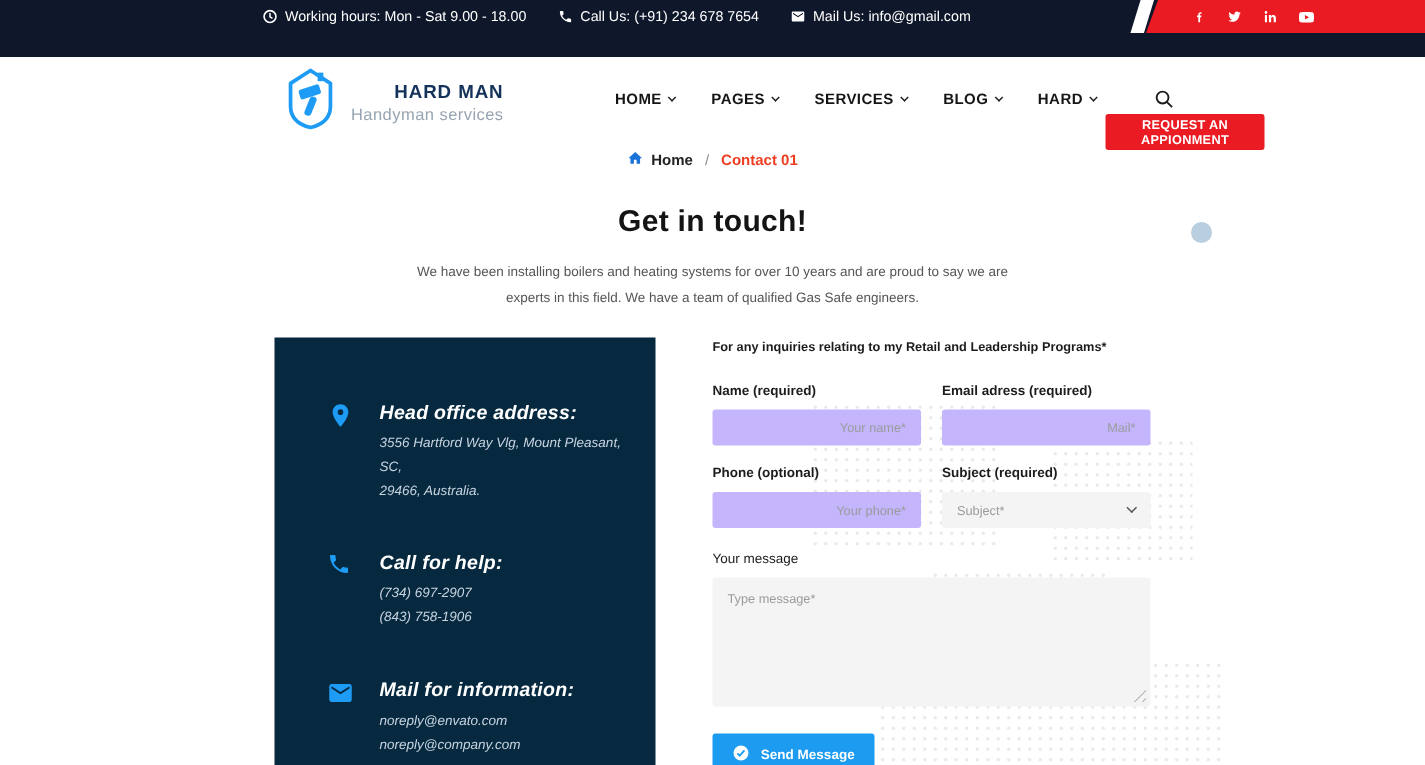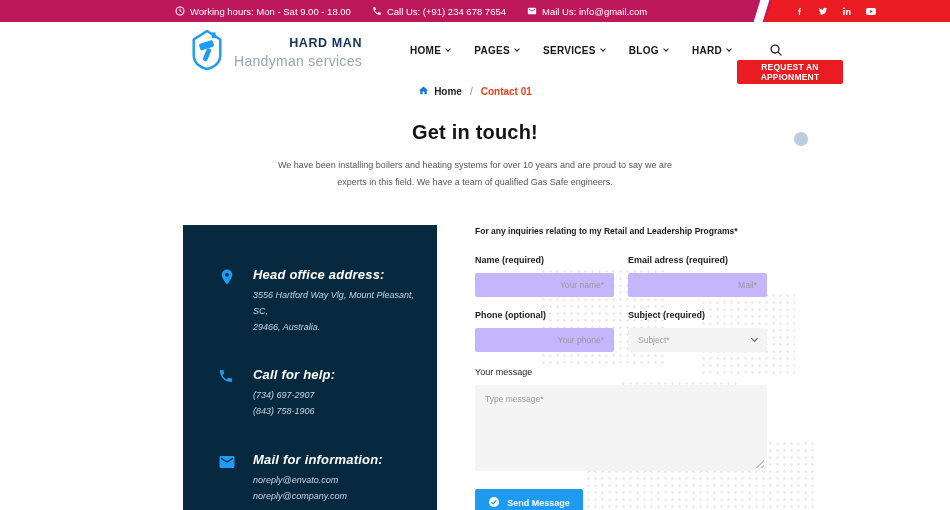--- a/index.html
+++ b/index.html
@@ -6,36 +6,36 @@
   html,body { width:950px; height:510px; }
   body {
     font-family:"Liberation Sans", sans-serif;
     background:#ffffff;
     position:relative;
     overflow:hidden;
     color:#1c1c1c;
   }
 
   
-  .topbar { position:relative; height:22px; background:#be185d; width:100%; }
+  .topbar { position:relative; height:38px; background:#0f172a; width:100%; }
   .topbar-left { display:flex; align-items:center; height:22px; padding-left:175px; gap:21px; }
   .tb-item { display:flex; align-items:center; gap:5px; color:#ffffff; font-size:9.5px; white-space:nowrap; }
   .tb-item svg { display:block; }
   .white-stripe { position:absolute; top:0; right:184px; width:9px; height:22px; background:#ffffff; transform:skewX(-17deg); }
   .red-band { position:absolute; top:0; right:0; width:186px; height:22px; background:#ea1b22;
               clip-path:polygon(8px 0, 100% 0, 100% 100%, 0 100%);
               display:flex; align-items:center; padding-left:30px; gap:14px; }
   .social-icon { display:flex; align-items:center; justify-content:center; width:10px; height:10px; cursor:pointer; }
   .social-icon svg { display:block; }
 
   
   .header { position:relative; height:56px; background:#ffffff; }
   .logo { position:absolute; left:188px; top:7px; display:flex; align-items:center; gap:8px; cursor:pointer;text-align:right; }
   .logo-title { font-size:12.5px; font-weight:800; color:#14325a; letter-spacing:.6px; }
-  .logo-sub { font-size:14px; color:#98a4b2; margin-top:3px; letter-spacing:.3px; }
+  .logo-sub { font-size:11px; color:#98a4b2; margin-top:3px; letter-spacing:.3px; }
   .main-nav { position:absolute; left:410px; top:0; height:56px; display:flex; align-items:center; gap:24px; }
   .nav-item { display:flex; align-items:center; font-size:10px; font-weight:700; letter-spacing:.3px; color:#151515; cursor:pointer; }
   .chev { width:4px; height:4px; border-right:1.4px solid #222; border-bottom:1.4px solid #222;
           transform:rotate(45deg); margin-left:5px; margin-top:-2px; }
   .search-btn { margin-left:14px; cursor:pointer; display:flex; align-items:center; }
   .cta-btn { position:absolute; left:737px; top:38px; width:106px; height:24px; background:#ea1b22; color:#ffffff;
              border:none; border-radius:2px; font-size:8.5px; font-weight:700; letter-spacing:.2px;
              font-family:"Liberation Sans", sans-serif; cursor:pointer; }
 
   

